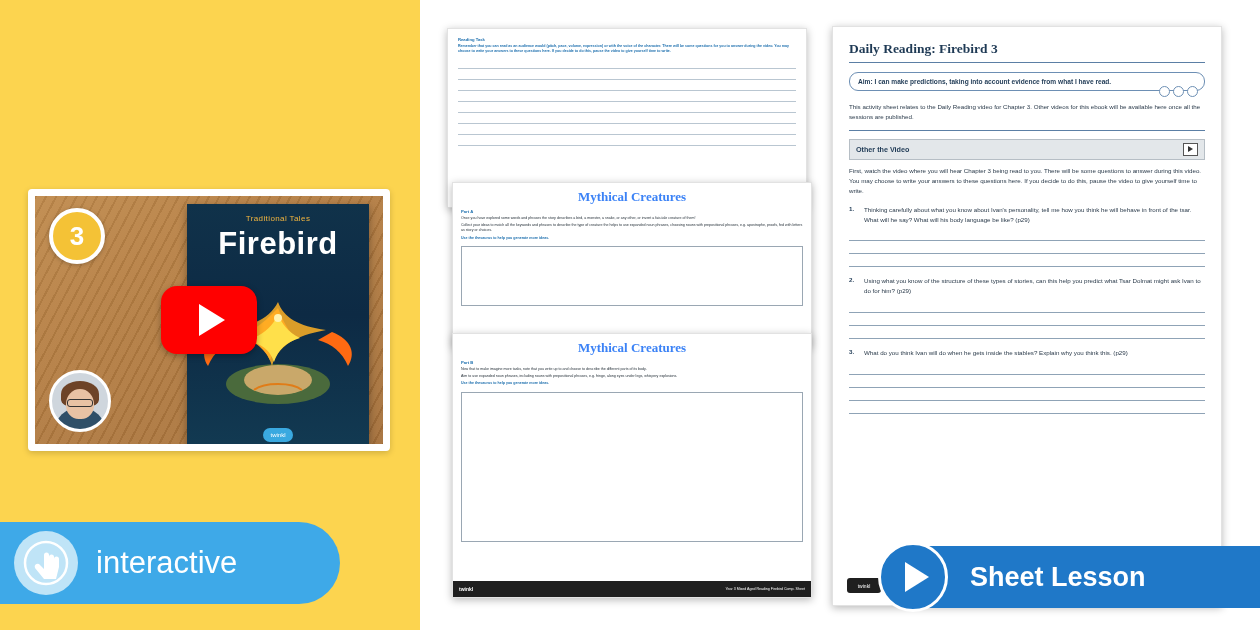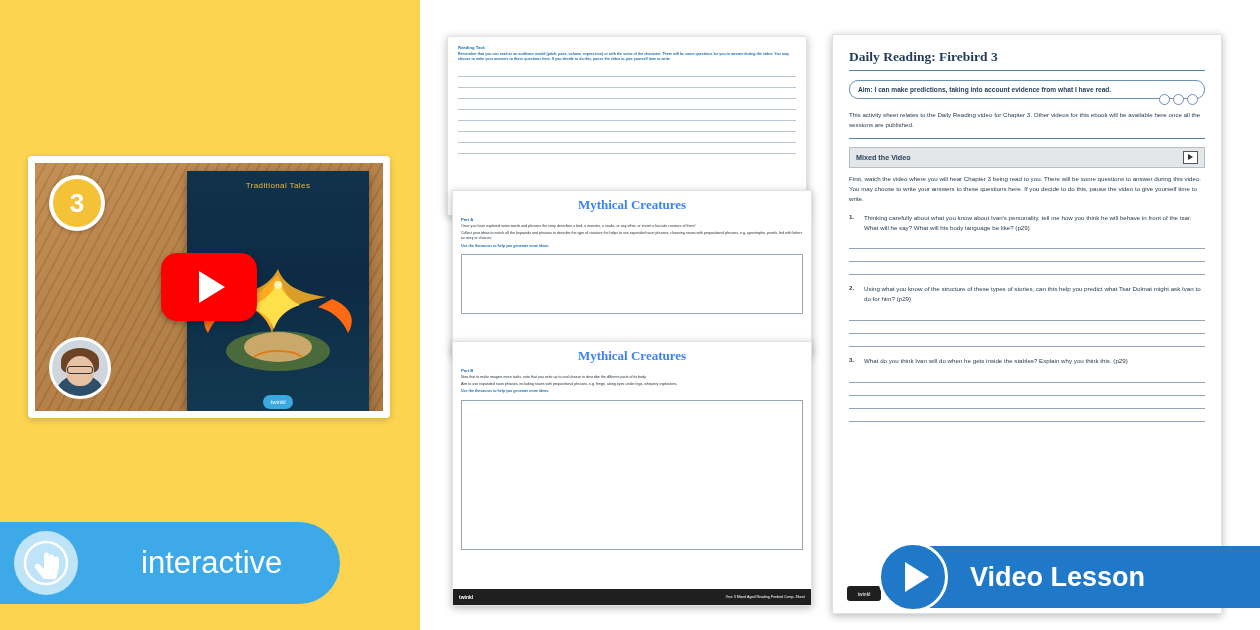--- a/index.html
+++ b/index.html
@@ -9,21 +9,21 @@
     font-family: "Liberation Sans", sans-serif;
     overflow: hidden;
     position: relative;
   }
   
   .left-panel {
     position: absolute; left: 0; top: 0; width: 420px; height: 630px;
     background: #fcd44f;
   }
   .video-card {
-    position: absolute; left: 28px; top: 156px; width: 362px; height: 262px;
+    position: absolute; left: 28px; top: 189px; width: 362px; height: 262px;
     background: #ffffff; border-radius: 4px;
     box-shadow: 0 2px 6px rgba(0,0,0,0.18);
     padding: 7px;
   }
   .video-thumb {
     position: relative; width: 100%; height: 100%;
     background: linear-gradient(150deg,#c08a4c 0%,#b47d42 40%,#a5703a 100%);
     overflow: hidden;
   }
   .wood-grain {
@@ -80,35 +80,34 @@
     box-shadow: 0 2px 6px rgba(0,0,0,0.3);
   }
   .play-button .tri {
     width: 0; height: 0; border-left: 26px solid #fff;
     border-top: 16px solid transparent; border-bottom: 16px solid transparent;
     margin-left: 6px;
   }
   .interactive-pill {
     position: absolute; left: 0; top: 522px; width: 340px; height: 82px;
     background: #3ea9e8; border-radius: 0 41px 41px 0;
-    display: flex; align-items: center; gap: 45px;
+    display: flex; align-items: center;
   }
   .interactive-icon {
     width: 64px; height: 64px; border-radius: 50%; background: #bfe4f7;
     margin-left: 14px; position: relative; flex: none;
   }
   .interactive-label {
     color: #ffffff; font-size: 31px; margin-left: 18px; font-weight: normal;
   }
   
   .page {
     position: absolute; background: #ffffff;
     box-shadow: 0 2px 8px rgba(0,0,0,0.28);
     border: 1px solid #e2e2e2;
-    margin-top: 8px;
   }
   .page-a { left: 447px; top: 28px;  width: 360px; height: 180px; z-index: 1; }
   .page-b { left: 452px; top: 182px; width: 360px; height: 165px; z-index: 2; }
   .page-c { left: 452px; top: 333px; width: 360px; height: 265px; z-index: 3; }
   .page-d { left: 832px; top: 26px;  width: 390px; height: 580px; z-index: 4; }
 
   .tiny-head { font-size: 4.2px; font-weight: bold; color: #1d6fae; margin-bottom: 2px; }
   .tiny-text { font-size: 3.6px; color: #1f2a33; line-height: 1.45; }
   .blue-tiny { color:#1d6fae; font-weight:bold; }
   .rule-lines { margin-top: 4px; }
@@ -182,20 +181,21 @@
 <body>
 
 <div class="left-panel">
 
   <div class="video-card">
     <div class="video-thumb">
       <div class="wood-grain"></div>
 
       <div class="book-cover">
         <div class="book-series">Traditional Tales</div>
+        <div class="book-title">Firebird</div>
         <svg class="firebird-art" viewBox="0 0 168 120">
           <ellipse cx="84" cy="96" rx="52" ry="20" fill="#4a6a3c"></ellipse>
           <ellipse cx="84" cy="92" rx="34" ry="15" fill="#c9a86a"></ellipse>
           <path d="M84 20 C70 35 58 44 44 48 C60 52 70 60 76 72 C80 60 88 52 100 48 C92 40 88 30 84 20 Z" fill="#ff8b1e"></path>
           <path d="M84 14 C76 30 60 38 30 42 C58 50 72 58 78 78 C84 58 100 48 132 42 C104 38 90 30 84 14 Z" fill="#ffb224" opacity="0.85"></path>
           <path d="M84 26 C78 40 68 48 52 52 C68 56 76 62 80 74 C84 62 92 54 106 50 C94 44 88 36 84 26 Z" fill="#ffe04a"></path>
           <path d="M30 44 C10 52 6 66 14 78 C20 64 30 56 44 52 Z" fill="#ff6a12"></path>
           <path d="M138 44 C158 52 162 66 154 78 C148 64 138 56 124 52 Z" fill="#ff6a12"></path>
           <circle cx="84" cy="30" r="4" fill="#fff3b0"></circle>
           <path d="M60 102 C70 94 98 94 108 102" stroke="#e07c18" stroke-width="2" fill="none"></path>
@@ -285,21 +285,21 @@
         <span></span>
         <span></span>
       </div>
     </div>
 
     <div class="d-intro">This activity sheet relates to the Daily Reading video for Chapter 3. Other videos for this ebook will be available here once all the sessions are published.</div>
 
     <div class="d-chapter-rule"></div>
 
     <div class="d-section-head">
-      <span>Mixed the Video</span>
+      <span>Other the Video</span>
       <span class="play-mini">
           <i></i>
         </span>
     </div>
 
     <div class="d-body">First, watch the video where you will hear Chapter 3 being read to you. There will be some questions to answer during this video. You may choose to write your answers to these questions here. If you decide to do this, pause the video to give yourself time to write.</div>
 
     <div class="q-block">
       <div class="q-item">
         <div class="q-num">1.</div>
@@ -340,14 +340,14 @@
 
   <div class="twinkl-foot">
     <div class="twinkl-blob">twinkl</div>
   </div>
 </div>
 
 <div class="video-lesson">
   <div class="circle">
       <i></i>
     </div>
-  <span>Video Lesson</span>
+  <span>Sheet Lesson</span>
 </div>
 
 </body></html>

